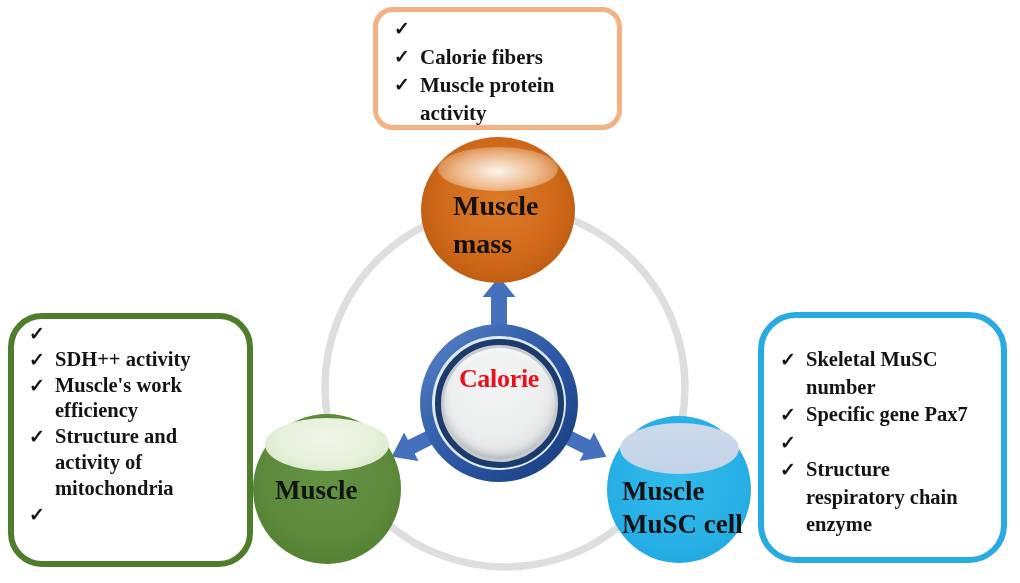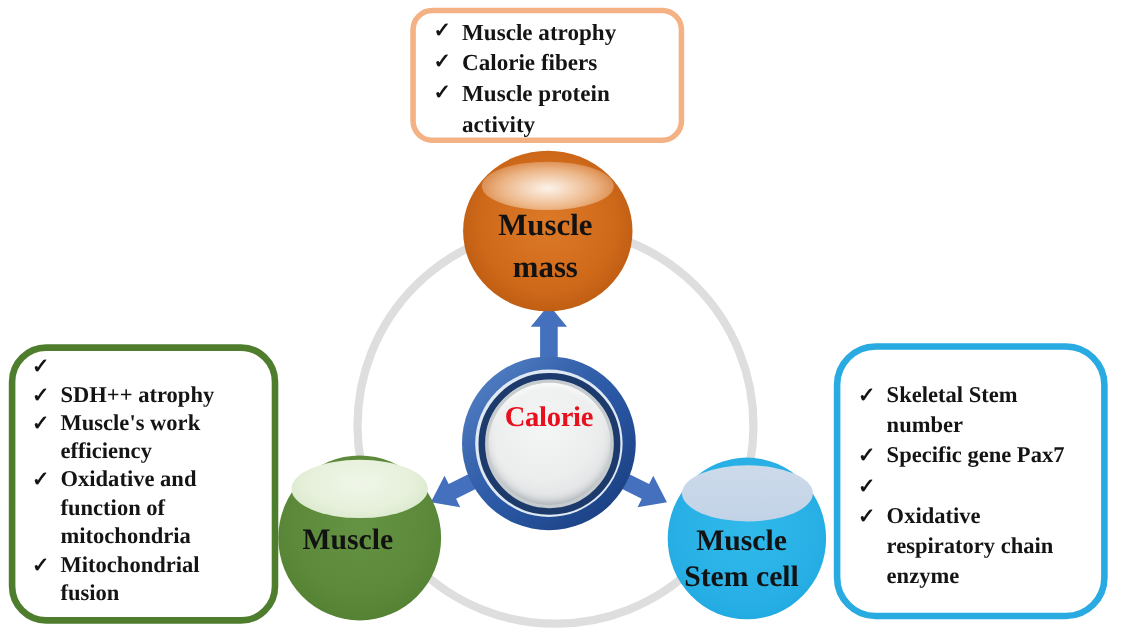--- a/index.html
+++ b/index.html
@@ -1,20 +1,20 @@
 <!DOCTYPE html>
 <html><head>
 <meta charset="utf-8">
 <style>
   html,body{margin:0;padding:0;}
   .canvas{position:relative;width:1020px;height:583px;background:#ffffff;overflow:hidden;font-family:"Liberation Serif",serif;}
   .underlay{position:absolute;left:0;top:0;}
   .node{position:absolute;border-radius:50%;}
   .dome{position:absolute;border-radius:50%;}
-  .node-label{position:absolute;font-weight:bold;color:#121212;text-align:center;}
+  .node-label{position:absolute;font-weight:bold;color:#121212;}
   .node-label div{white-space:nowrap;}
   #node-mass{left:421px;top:137px;width:154px;height:146px;background:radial-gradient(circle at 50% 45%, #dc7a28 0%, #cf691a 55%, #b5560e 85%, #a04a05 100%);}
   #dome-mass{left:17px;top:10px;width:120px;height:44px;background:radial-gradient(ellipse at 50% 55%, rgba(255,253,250,0.93) 0%, rgba(252,226,200,0.62) 50%, rgba(220,130,50,0) 96%);}
   #label-mass{left:32px;top:50px;font-size:28px;line-height:38px;}
   #node-function{left:253px;top:414px;width:148px;height:150px;background:radial-gradient(circle at 50% 42%, #649343 0%, #5c8a3a 55%, #4c7a2b 100%);}
   #dome-function{left:12px;top:4px;width:124px;height:53px;background:radial-gradient(ellipse at 50% 40%, #eff6e8 0%, #e6f0da 55%, #cfe3c0 100%);}
   #label-function{left:22px;top:60px;font-size:27px;line-height:33px;}
   #node-stem{left:607px;top:416px;width:144px;height:147px;background:radial-gradient(circle at 50% 45%, #30b9ea 0%, #28b0e6 60%, #17a2da 100%);}
   #dome-stem{left:13px;top:7px;width:119px;height:51px;background:linear-gradient(180deg,#ccdaea 0%, #c3d3e7 100%);}
   #label-stem{left:15px;top:59px;font-size:27px;line-height:33px;}
@@ -57,79 +57,77 @@
     <div class="dome" id="dome-function"></div>
     <div class="node-label" id="label-function">
       <div>Muscle</div>
     </div>
   </div>
 
   <div class="node" id="node-stem">
     <div class="dome" id="dome-stem"></div>
     <div class="node-label" id="label-stem">
       <div>Muscle</div>
-      <div>Stem cell</div>
+      <div>MuSC cell</div>
     </div>
   </div>
 
   <div class="center-outer">
     <div class="center-mid"></div>
     <div class="center-core"></div>
     <div class="center-label">
       <div>Calorie</div>
     </div>
   </div>
 
   <div class="callout" id="box-mass">
     <div class="item">
         <span class="check">✓</span>
-        <span class="item-text">Muscle atrophy</span>
       </div>
     <div class="item">
         <span class="check">✓</span>
         <span class="item-text">Calorie fibers</span>
       </div>
     <div class="item">
         <span class="check">✓</span>
         <span class="item-text">Muscle protein activity</span>
       </div>
   </div>
 
   <div class="callout" id="box-function">
     <div class="item">
         <span class="check">✓</span>
       </div>
     <div class="item">
         <span class="check">✓</span>
-        <span class="item-text">SDH++ atrophy</span>
+        <span class="item-text">SDH++ activity</span>
       </div>
     <div class="item">
         <span class="check">✓</span>
         <span class="item-text">Muscle's work efficiency</span>
       </div>
     <div class="item">
         <span class="check">✓</span>
-        <span class="item-text">Oxidative and function of mitochondria</span>
+        <span class="item-text">Structure and activity of mitochondria</span>
       </div>
     <div class="item">
         <span class="check">✓</span>
-        <span class="item-text">Mitochondrial fusion</span>
       </div>
   </div>
 
   <div class="callout" id="box-stem">
     <div class="item">
         <span class="check">✓</span>
-        <span class="item-text">Skeletal Stem number</span>
+        <span class="item-text">Skeletal MuSC number</span>
       </div>
     <div class="item">
         <span class="check">✓</span>
         <span class="item-text">Specific gene Pax7</span>
       </div>
     <div class="item">
         <span class="check">✓</span>
       </div>
     <div class="item">
         <span class="check">✓</span>
-        <span class="item-text">Oxidative respiratory chain enzyme</span>
+        <span class="item-text">Structure respiratory chain enzyme</span>
       </div>
   </div>
 </div>
 
 </body></html>

